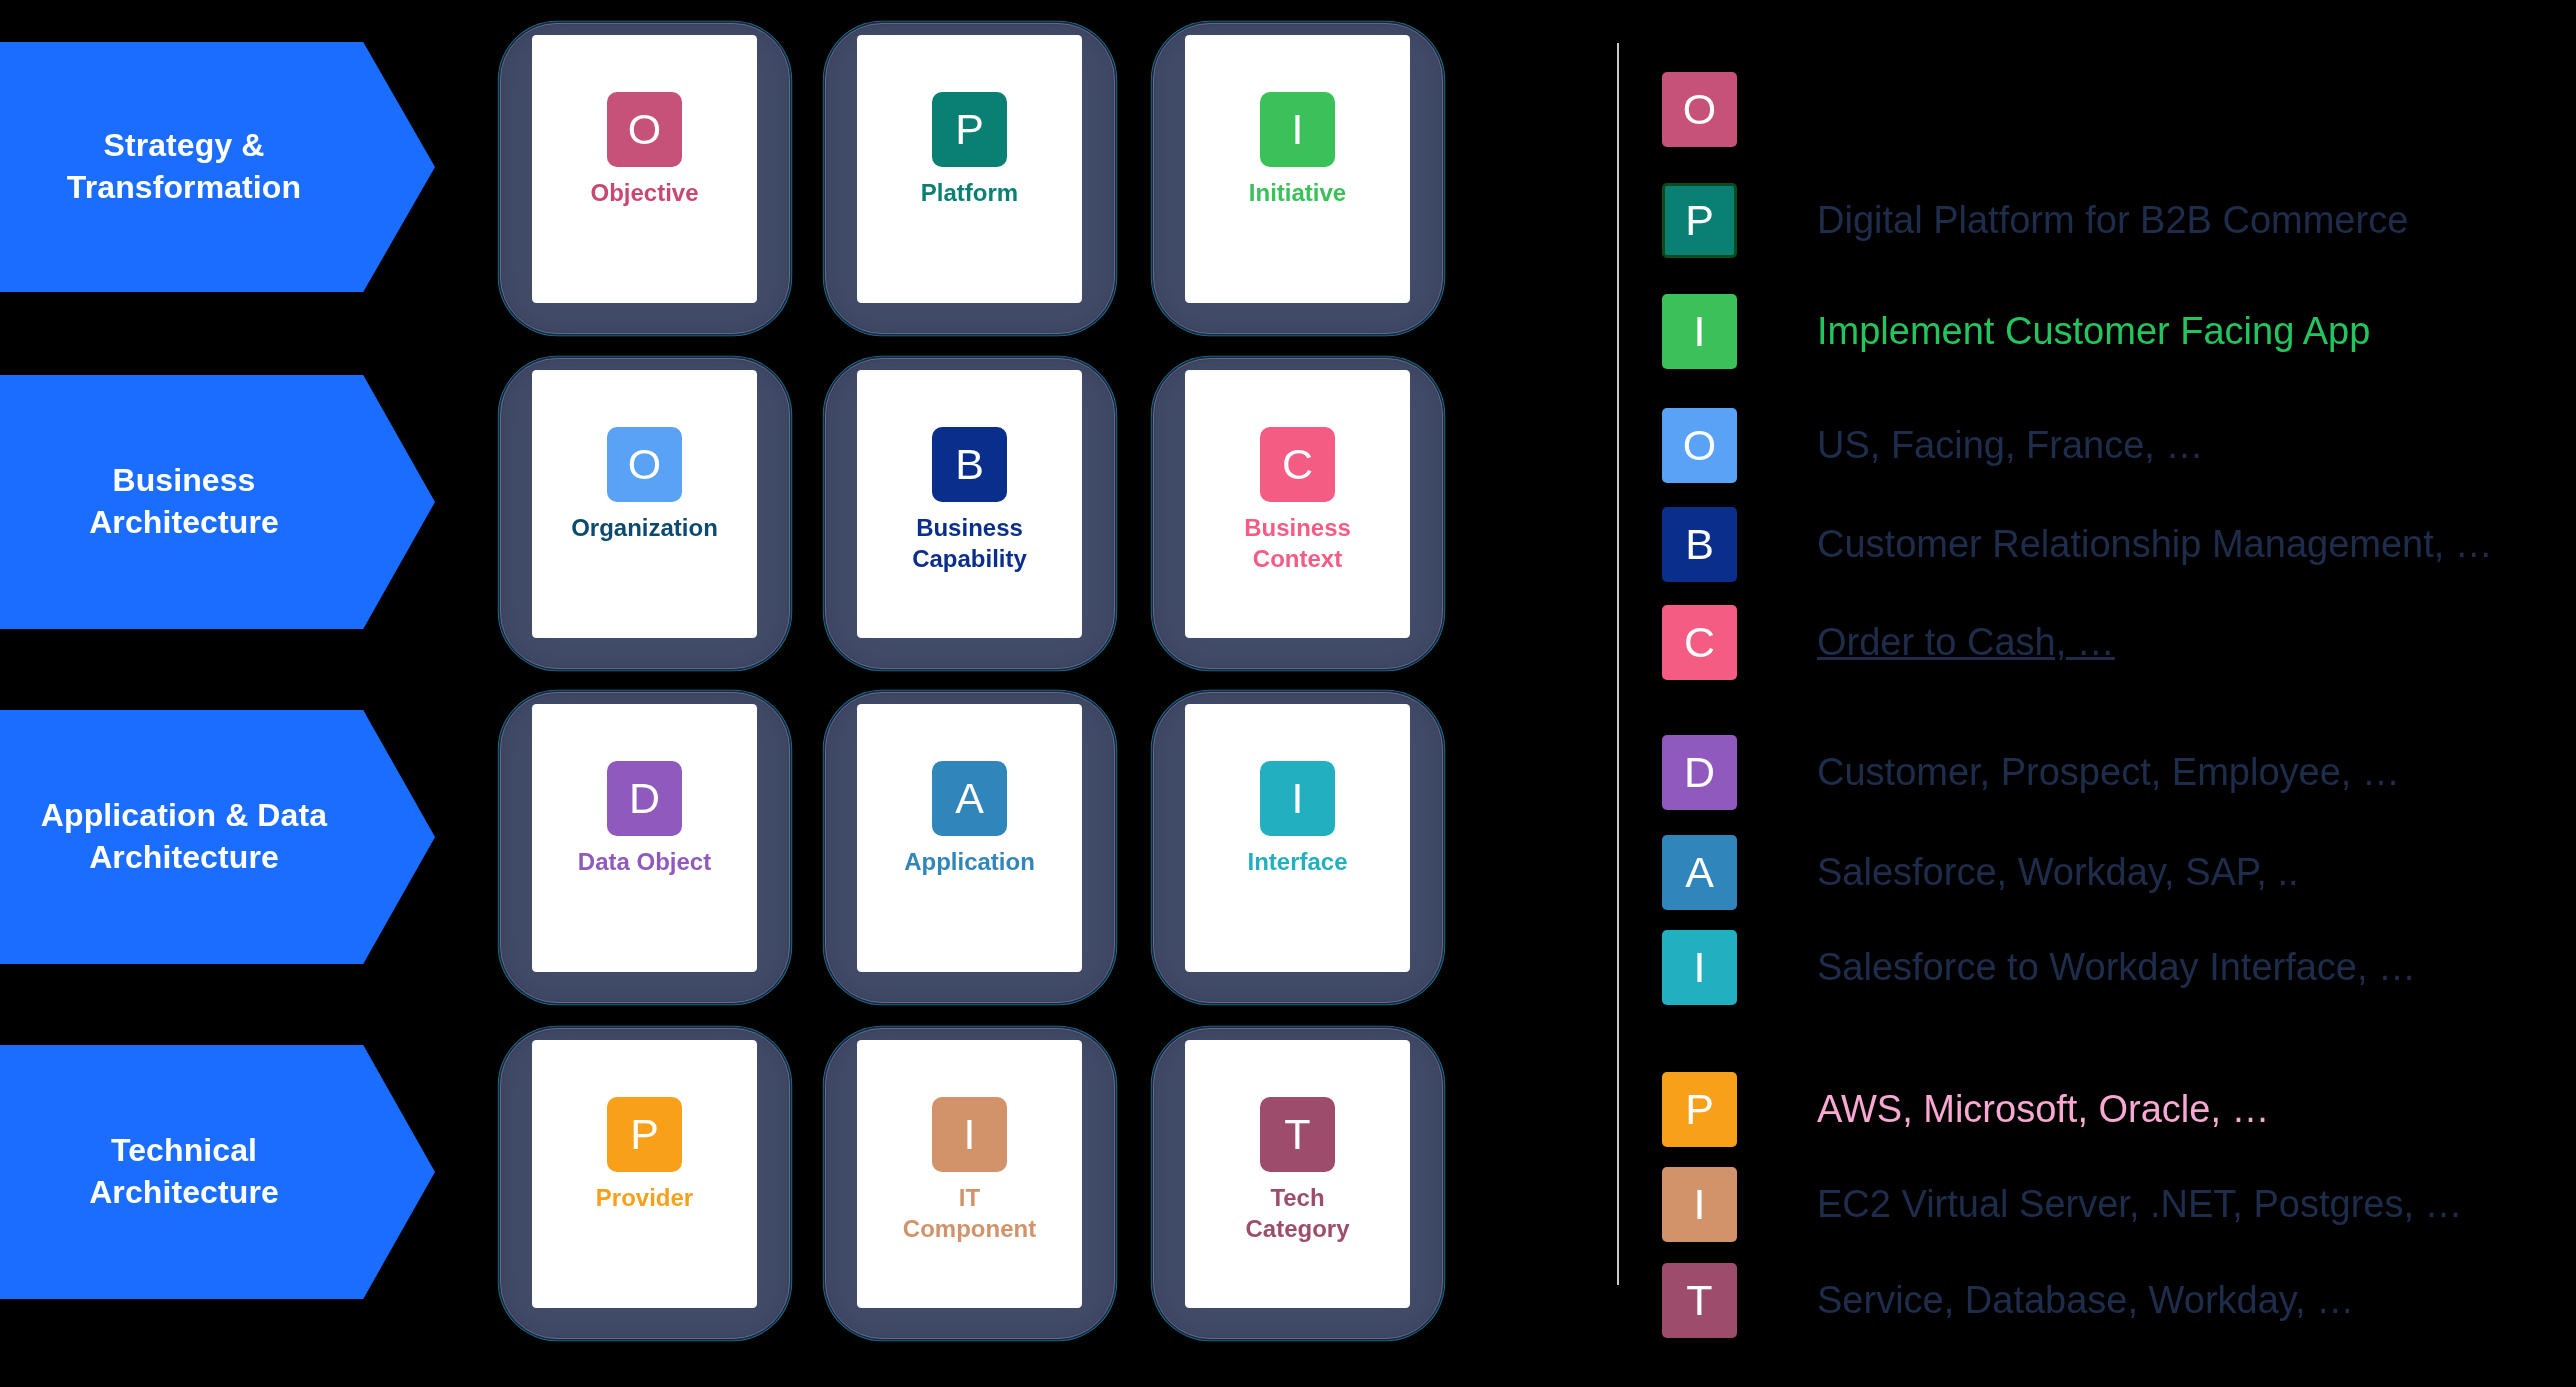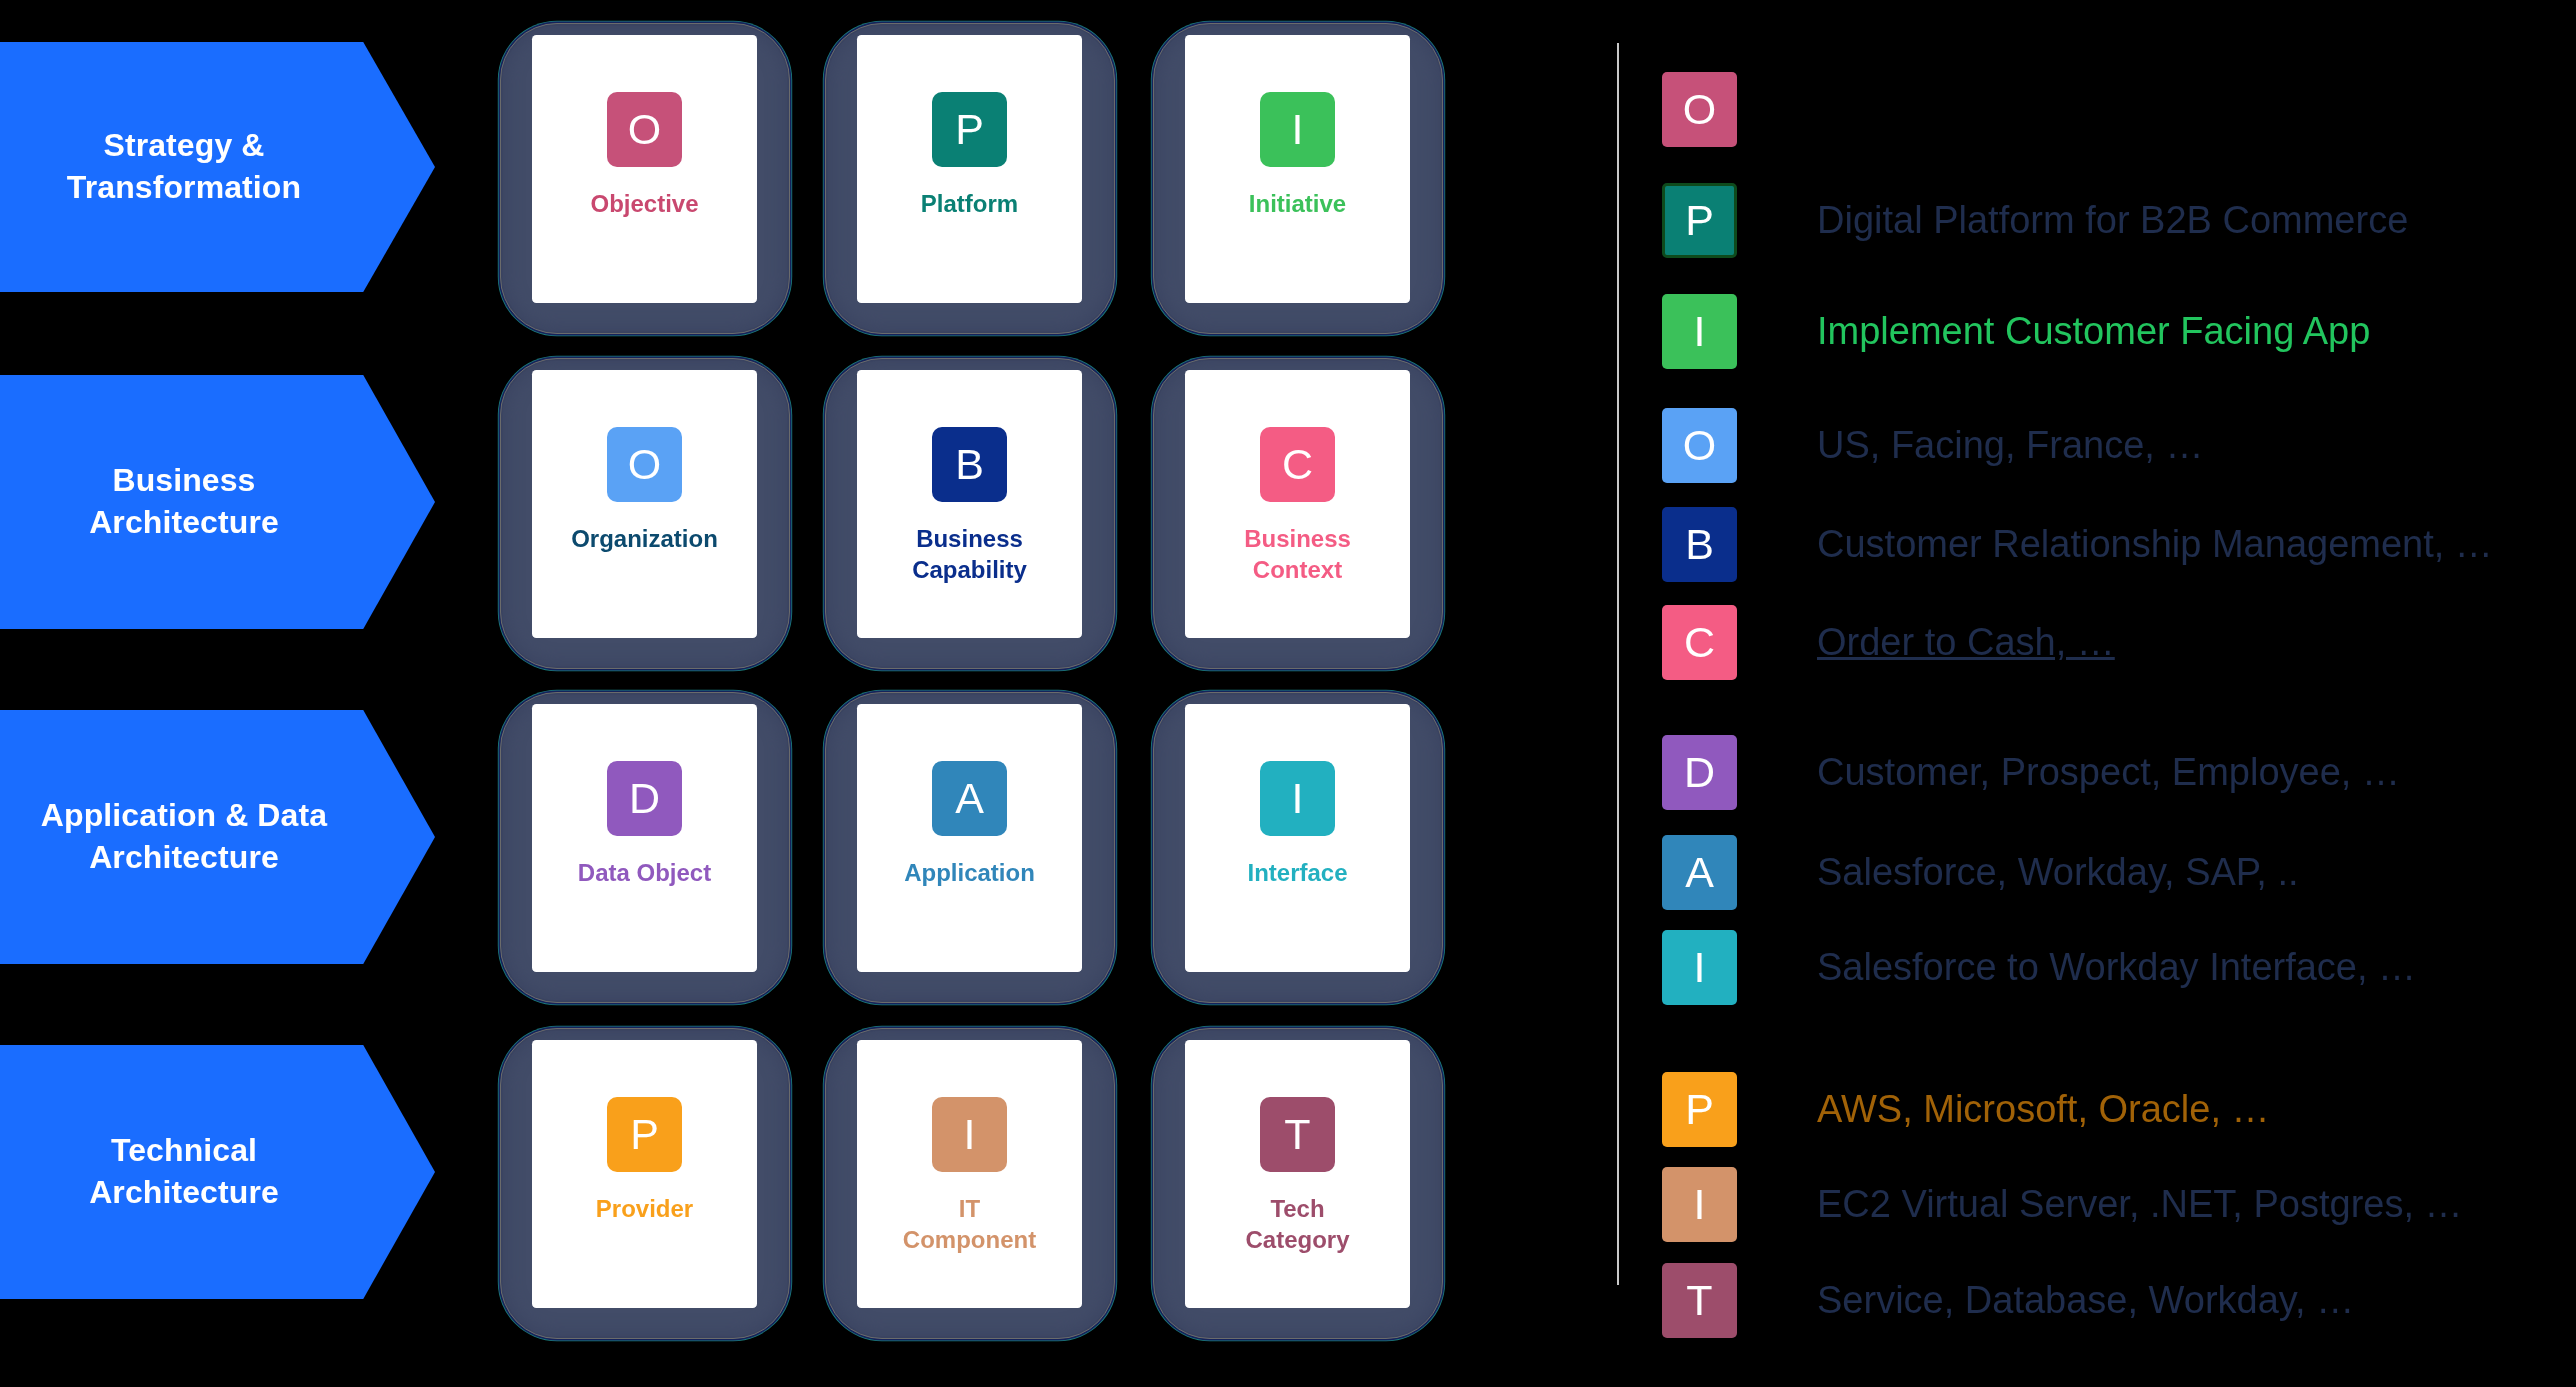--- a/index.html
+++ b/index.html
@@ -109,21 +109,21 @@
     border-radius: 10px;
     display: flex;
     align-items: center;
     justify-content: center;
     color: #FFFFFF;
     font-size: 43px;
     font-weight: 400;
     line-height: 1;
   }
   .tile-label {
-    margin-top: 21px;
+    margin-top: 10px;
     font-size: 24px;
     font-weight: bold;
     line-height: 1.30;
     text-align: center;
     white-space: pre-line;
   }
 
   
   #legend {
     position: absolute;
@@ -321,21 +321,21 @@
       <div class="legend-row" style="top: 792px;">
         <div class="legend-badge" style="background: rgb(48, 134, 186);">A</div>
         <div class="legend-text" style="color: rgb(31, 45, 77);">Salesforce, Workday, SAP, ..</div>
       </div>
       <div class="legend-row" style="top: 887px;">
         <div class="legend-badge" style="background: rgb(34, 176, 192);">I</div>
         <div class="legend-text" style="color: rgb(31, 45, 77);">Salesforce to Workday Interface, …</div>
       </div>
       <div class="legend-row" style="top: 1029px;">
         <div class="legend-badge" style="background: rgb(249, 160, 27);">P</div>
-        <div class="legend-text" style="color: #a16207;">AWS, Microsoft, Oracle, …</div>
+        <div class="legend-text" style="color: #f9a8d4;">AWS, Microsoft, Oracle, …</div>
       </div>
       <div class="legend-row" style="top: 1124px;">
         <div class="legend-badge" style="background: rgb(211, 147, 106);">I</div>
         <div class="legend-text" style="color: rgb(31, 45, 77);">EC2 Virtual Server, .NET, Postgres, …</div>
       </div>
       <div class="legend-row" style="top: 1220px;">
         <div class="legend-badge" style="background: rgb(157, 77, 107);">T</div>
         <div class="legend-text" style="color: rgb(31, 45, 77);">Service, Database, Workday, …</div>
       </div>
     </div>

